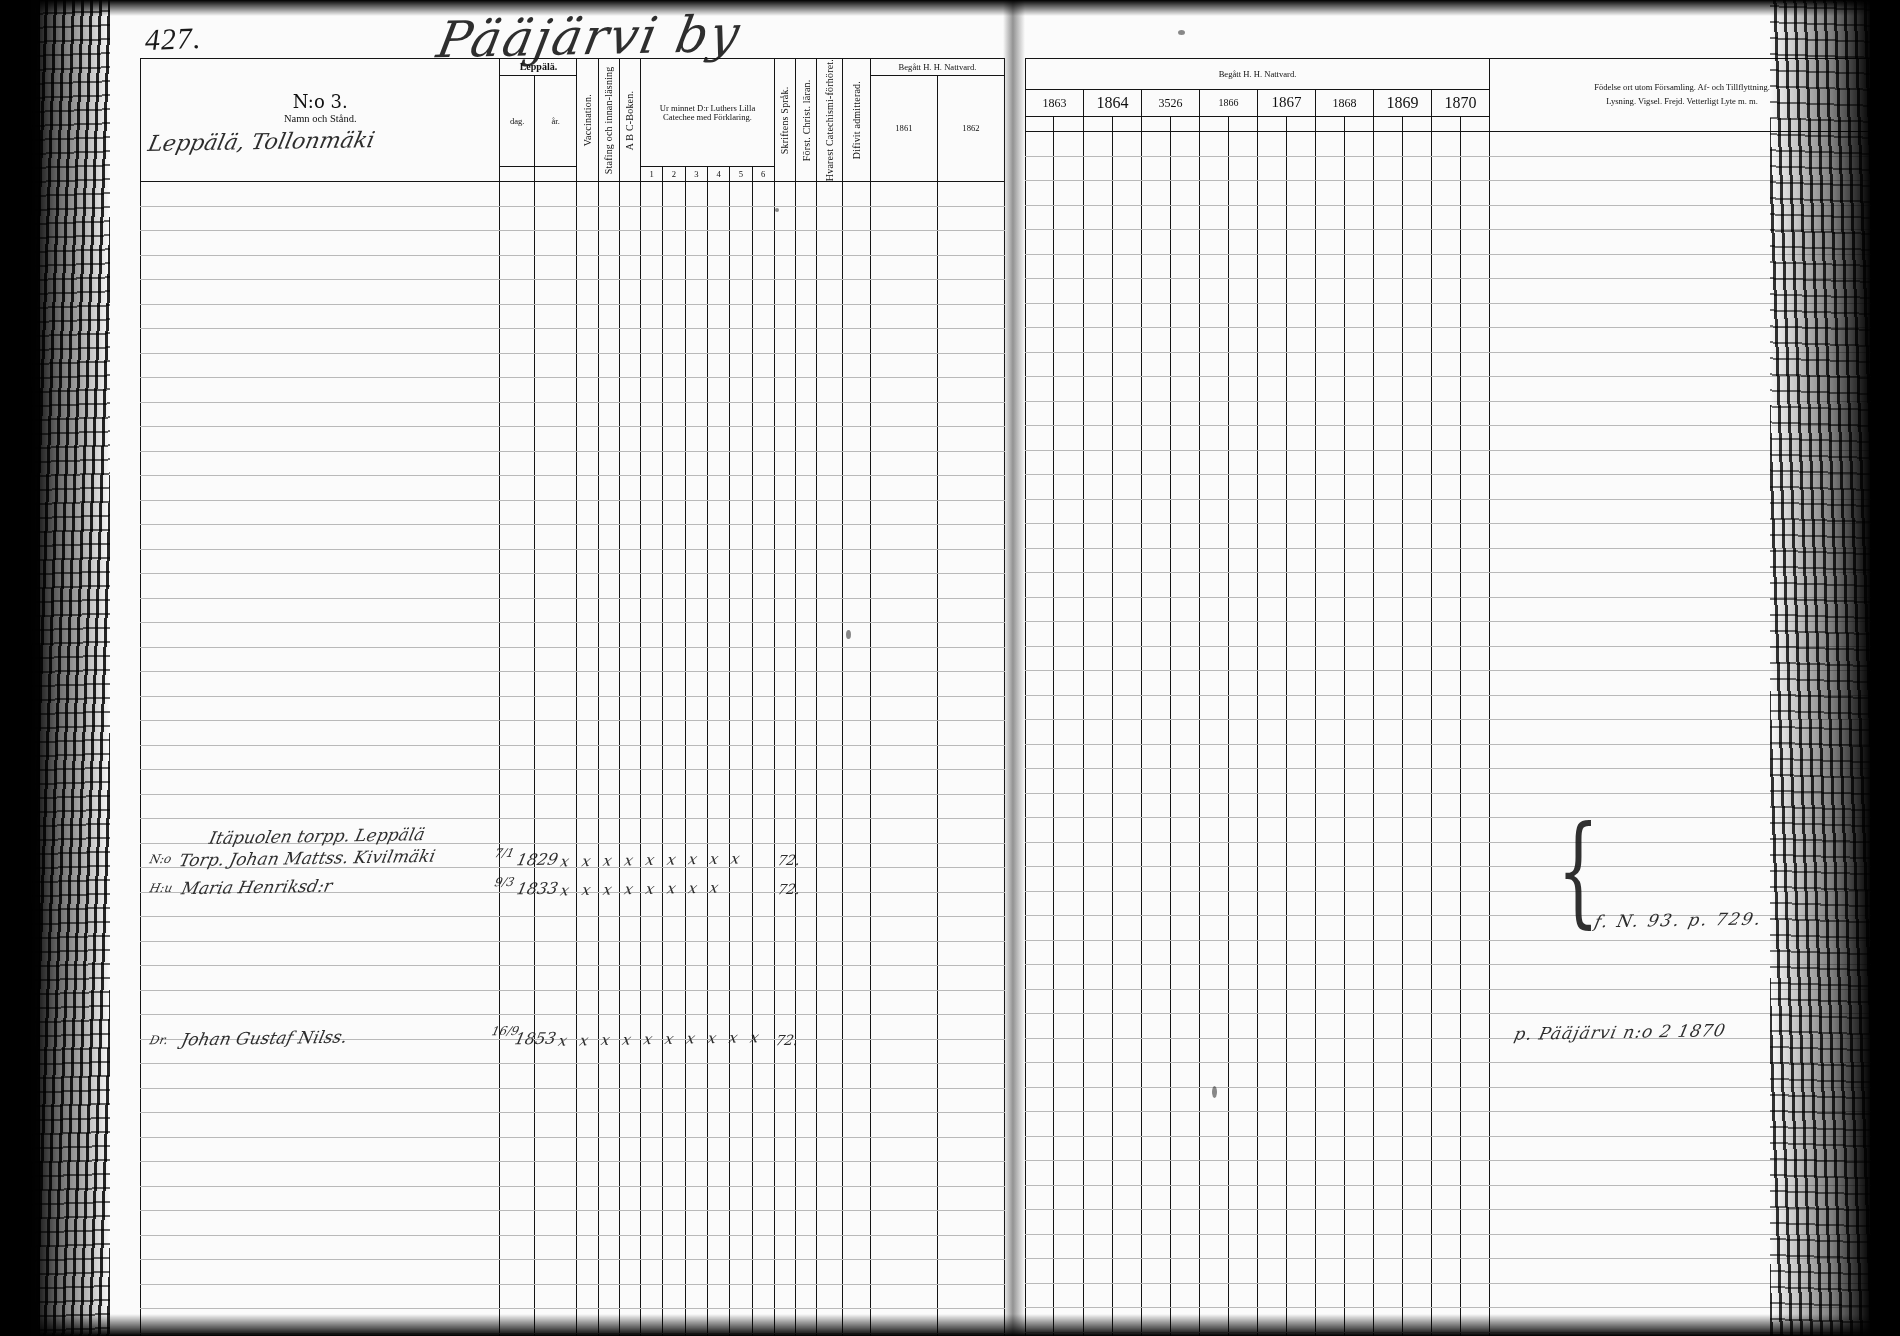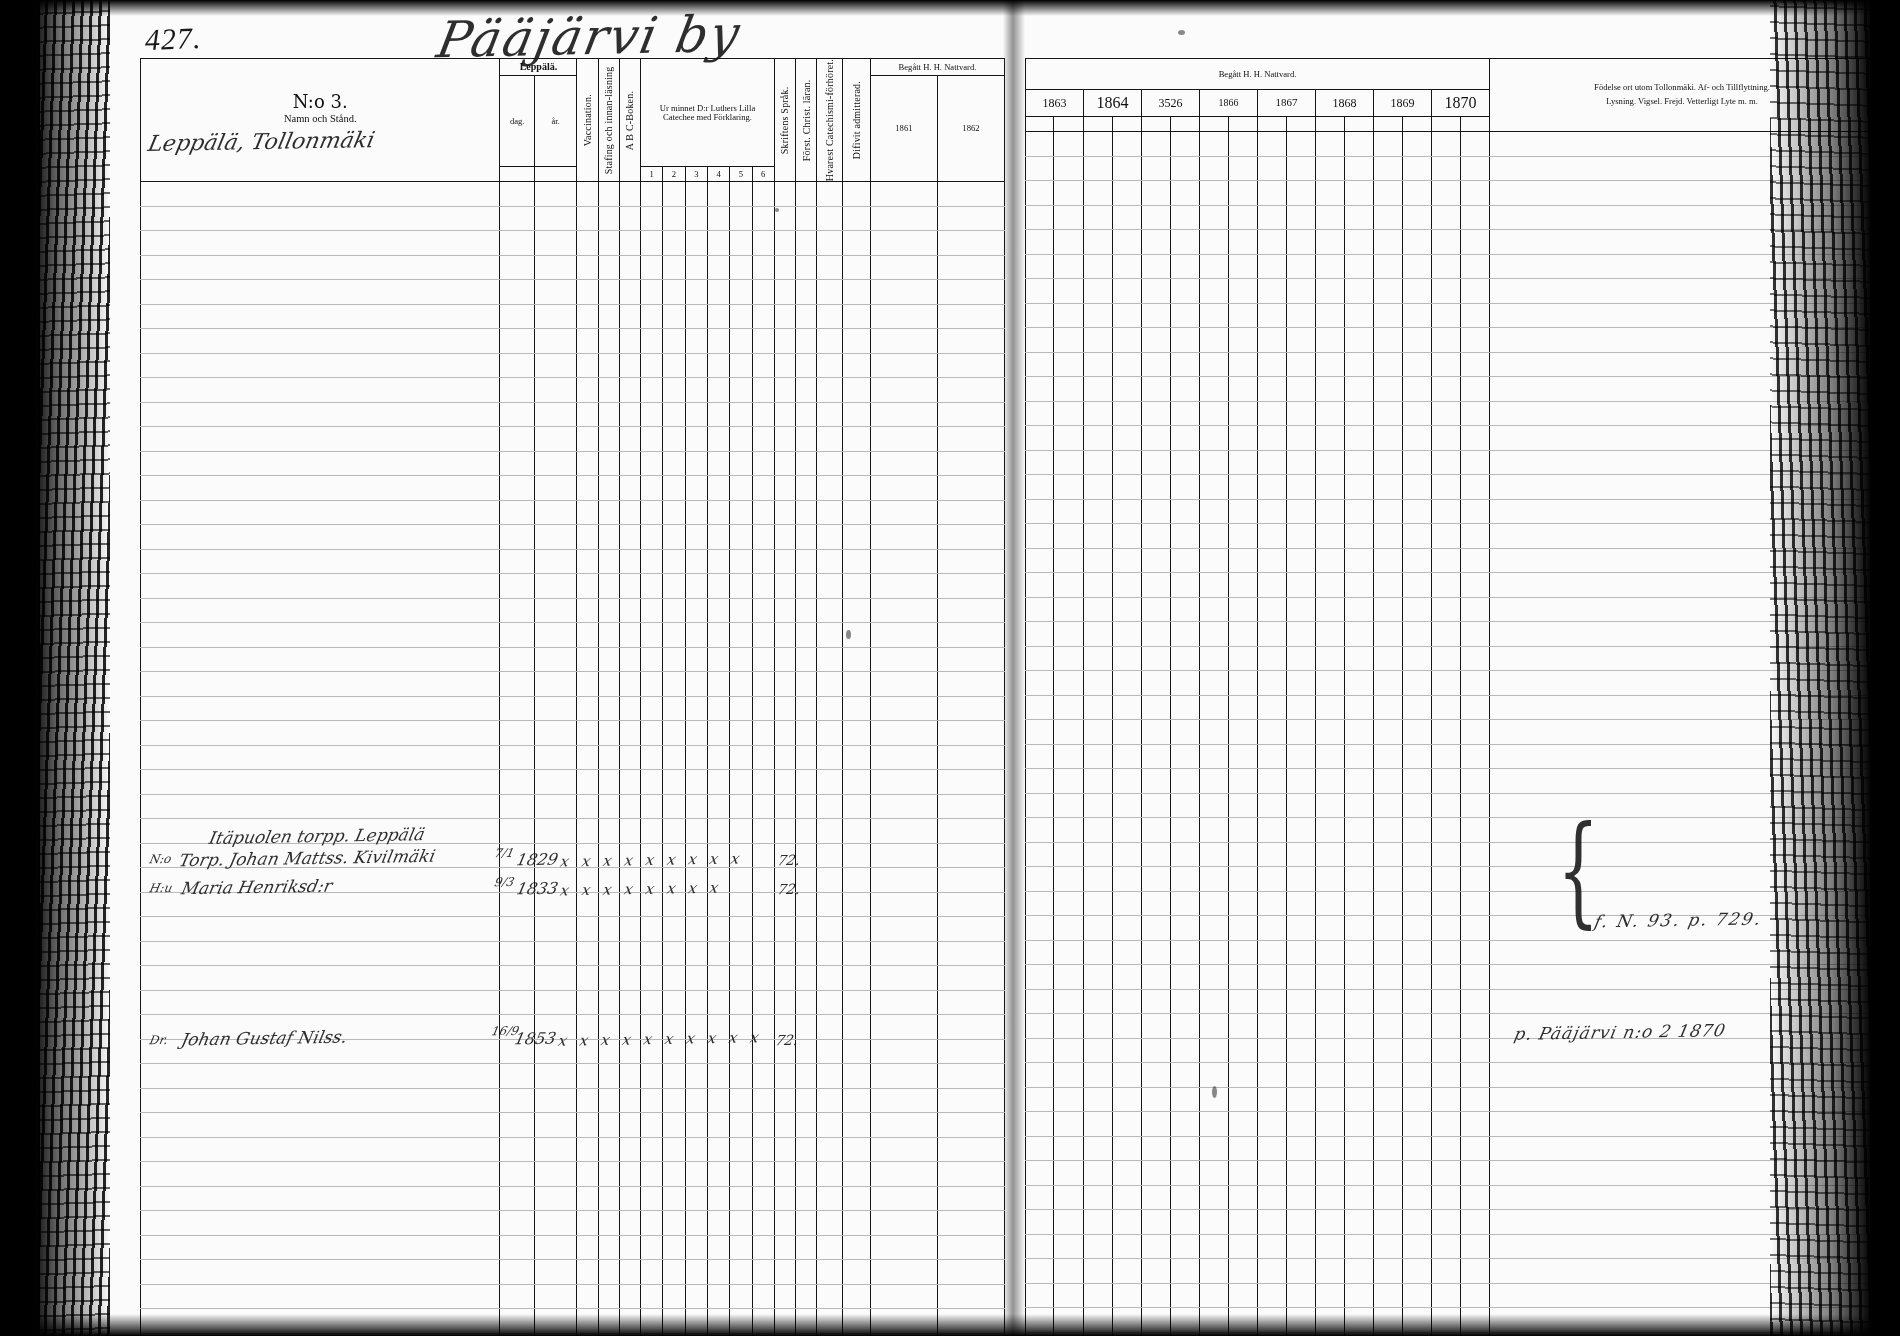--- a/index.html
+++ b/index.html
@@ -1114,32 +1114,32 @@
         <col style="width:29px">
           <col style="width:29px">
         <col style="width:29px">
           <col style="width:29px">
         <col style="width:385px">
       </colgroup>
       <tbody>
           <tr>
         <td class="hdr sm" colspan="16" style="height:30px;">Begått H. H. Nattvard.</td>
         <td rowspan="3" style="padding:6px 10px;">
-          <div class="hdr sm" style="line-height:1.6;">Födelse ort utom Tollonmäki. Af- och Tillflyttning.</div>
+          <div class="hdr sm" style="line-height:1.6;">Födelse ort utom Församling. Af- och Tillflyttning.</div>
           <div class="hdr sm" style="line-height:1.6;font-weight:normal;">Lysning. Vigsel. Frejd. Vetterligt Lyte m. m.</div>
         </td>
       </tr>
       <tr>
         <td class="hdr sm" colspan="2" style="height:26px;font-size:12px;">1863</td>
         <td class="hdr sm" colspan="2" style="font-size:16px;">1864</td>
         <td class="hdr sm" colspan="2" style="font-size:12px;">3526</td>
         <td class="hdr sm" colspan="2" style="font-size:10px;">1866</td>
-        <td class="hdr sm" colspan="2" style="font-size:11px;">1867</td>
+        <td class="hdr sm" colspan="2" style="font-size:15px;">1867</td>
         <td class="hdr sm" colspan="2" style="font-size:12px;">1868</td>
-        <td class="hdr sm" colspan="2" style="font-size:12px;">1869</td>
+        <td class="hdr sm" colspan="2" style="font-size:16px;">1869</td>
         <td class="hdr sm" colspan="2" style="font-size:16px;">1870</td>
       </tr>
       <tr>
         <td style="height:14px;"></td>
             <td></td>
             <td></td>
             <td></td>
             <td></td>
             <td></td>
             <td></td>

